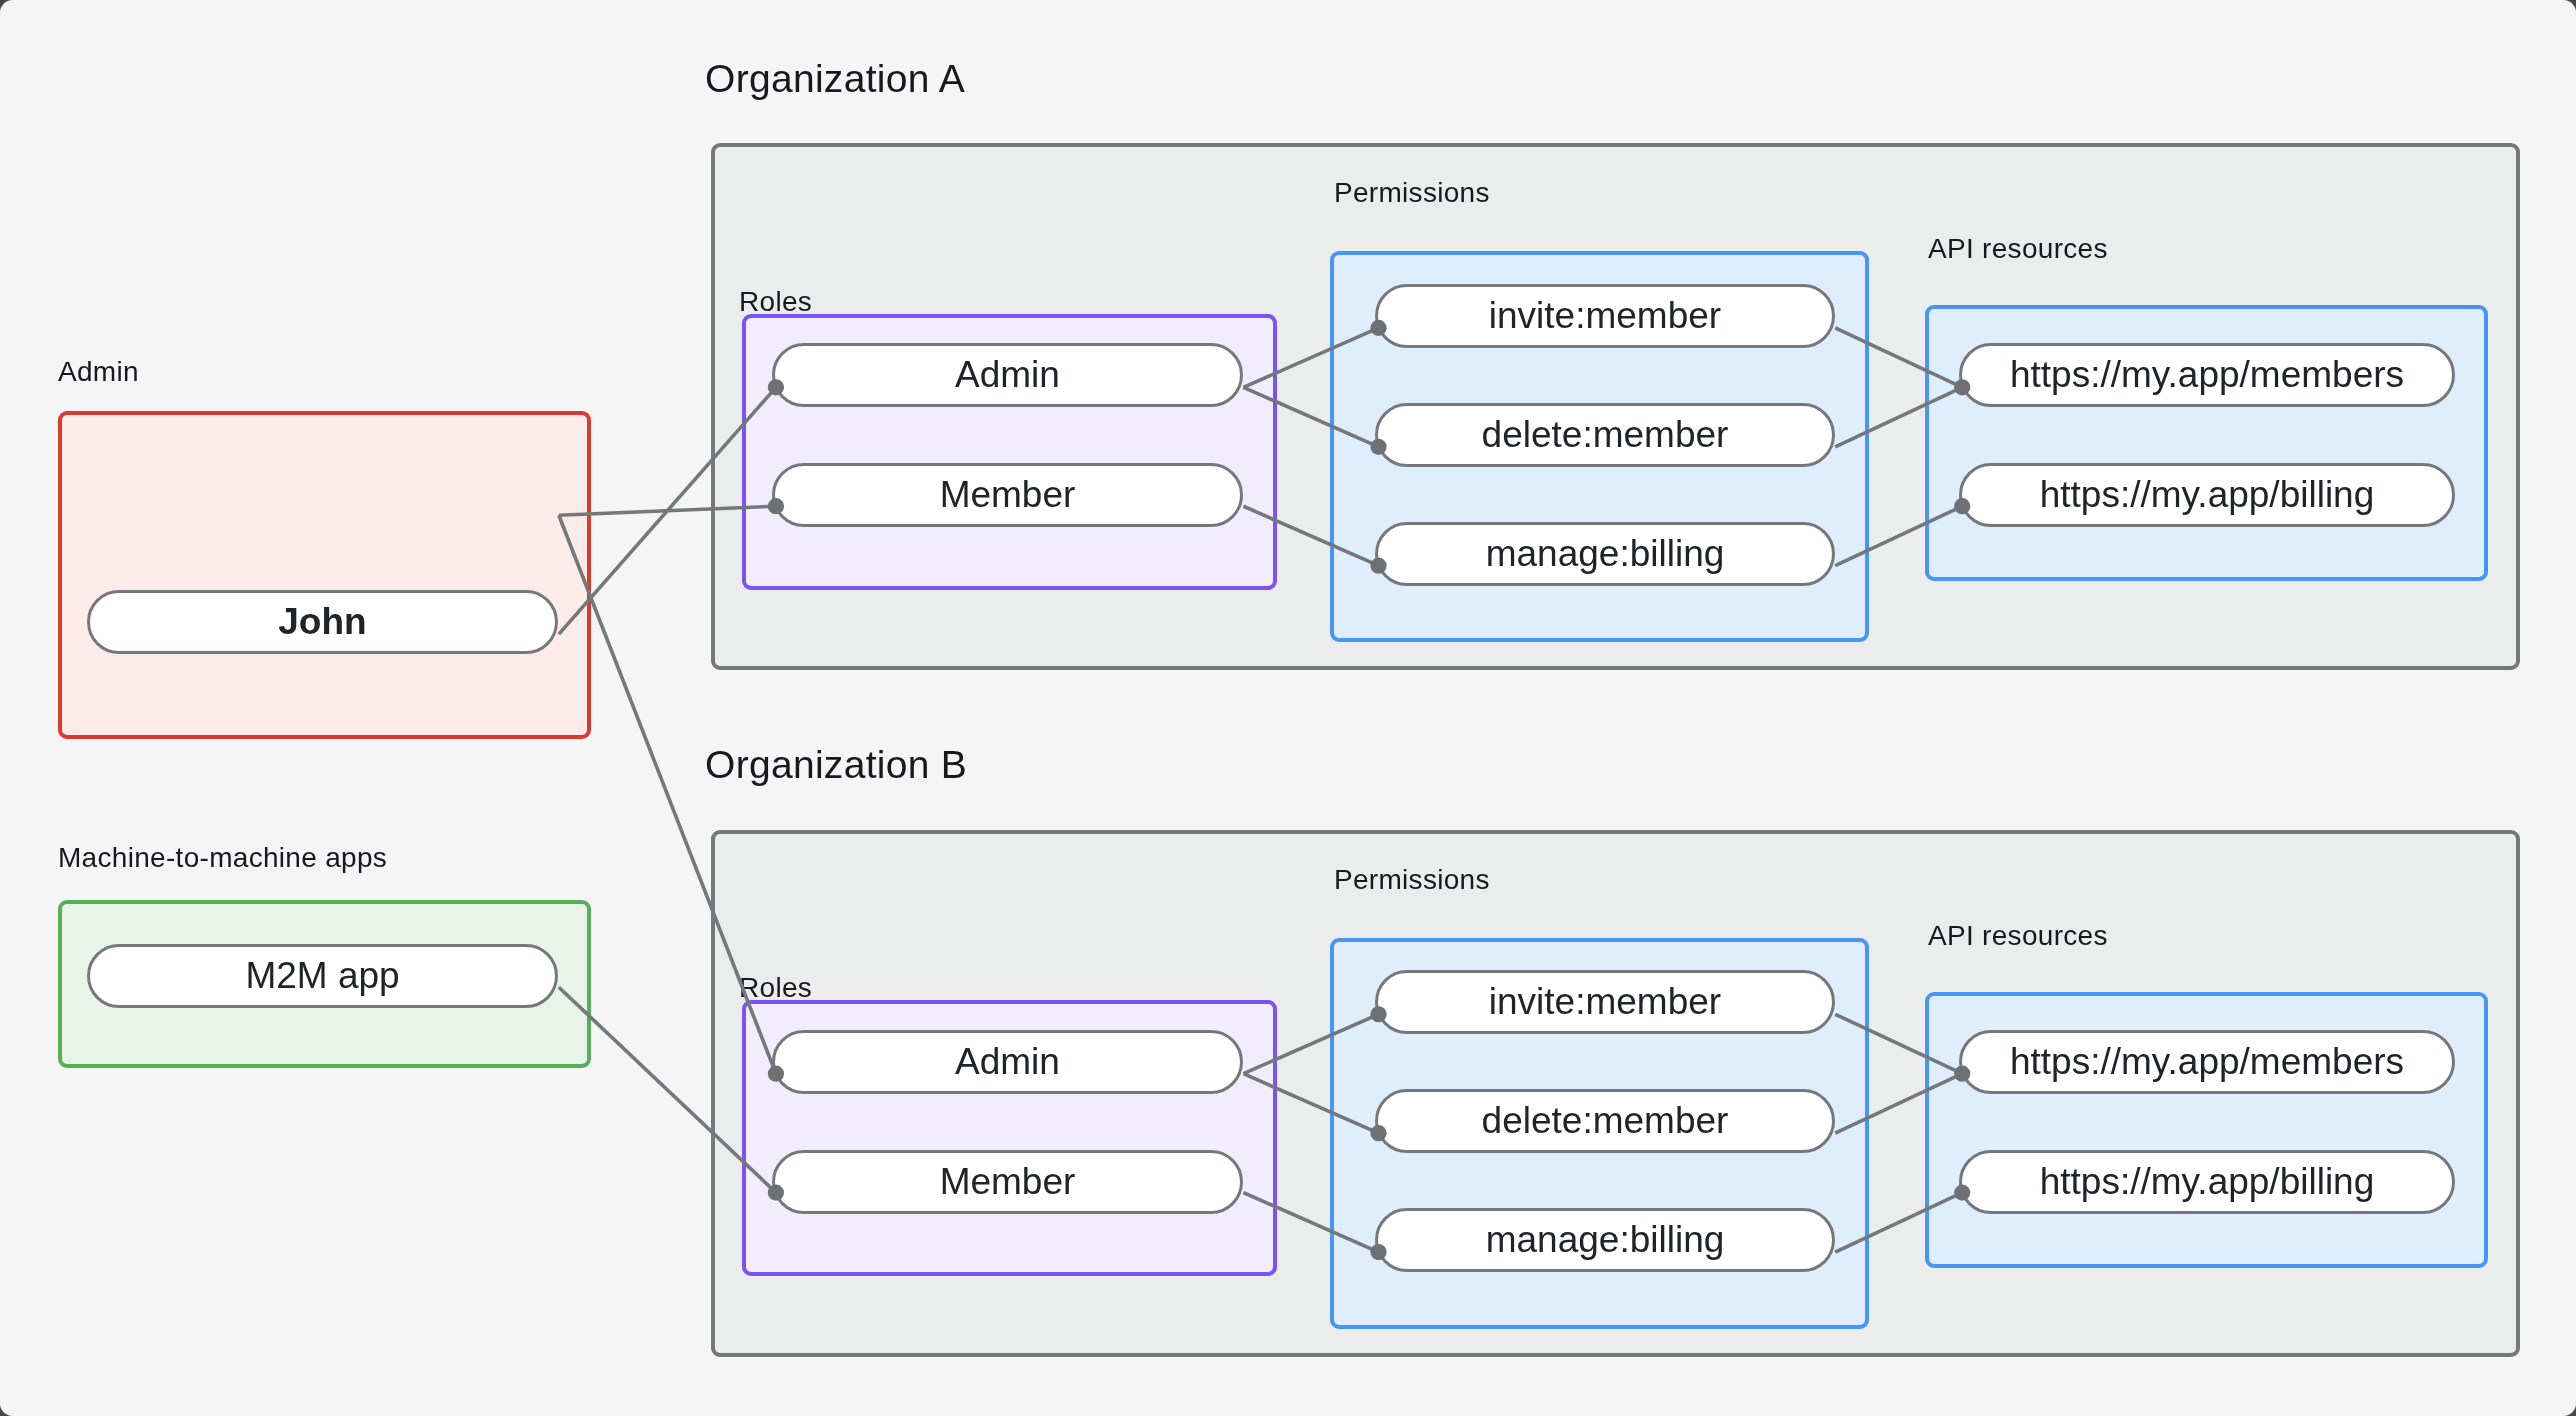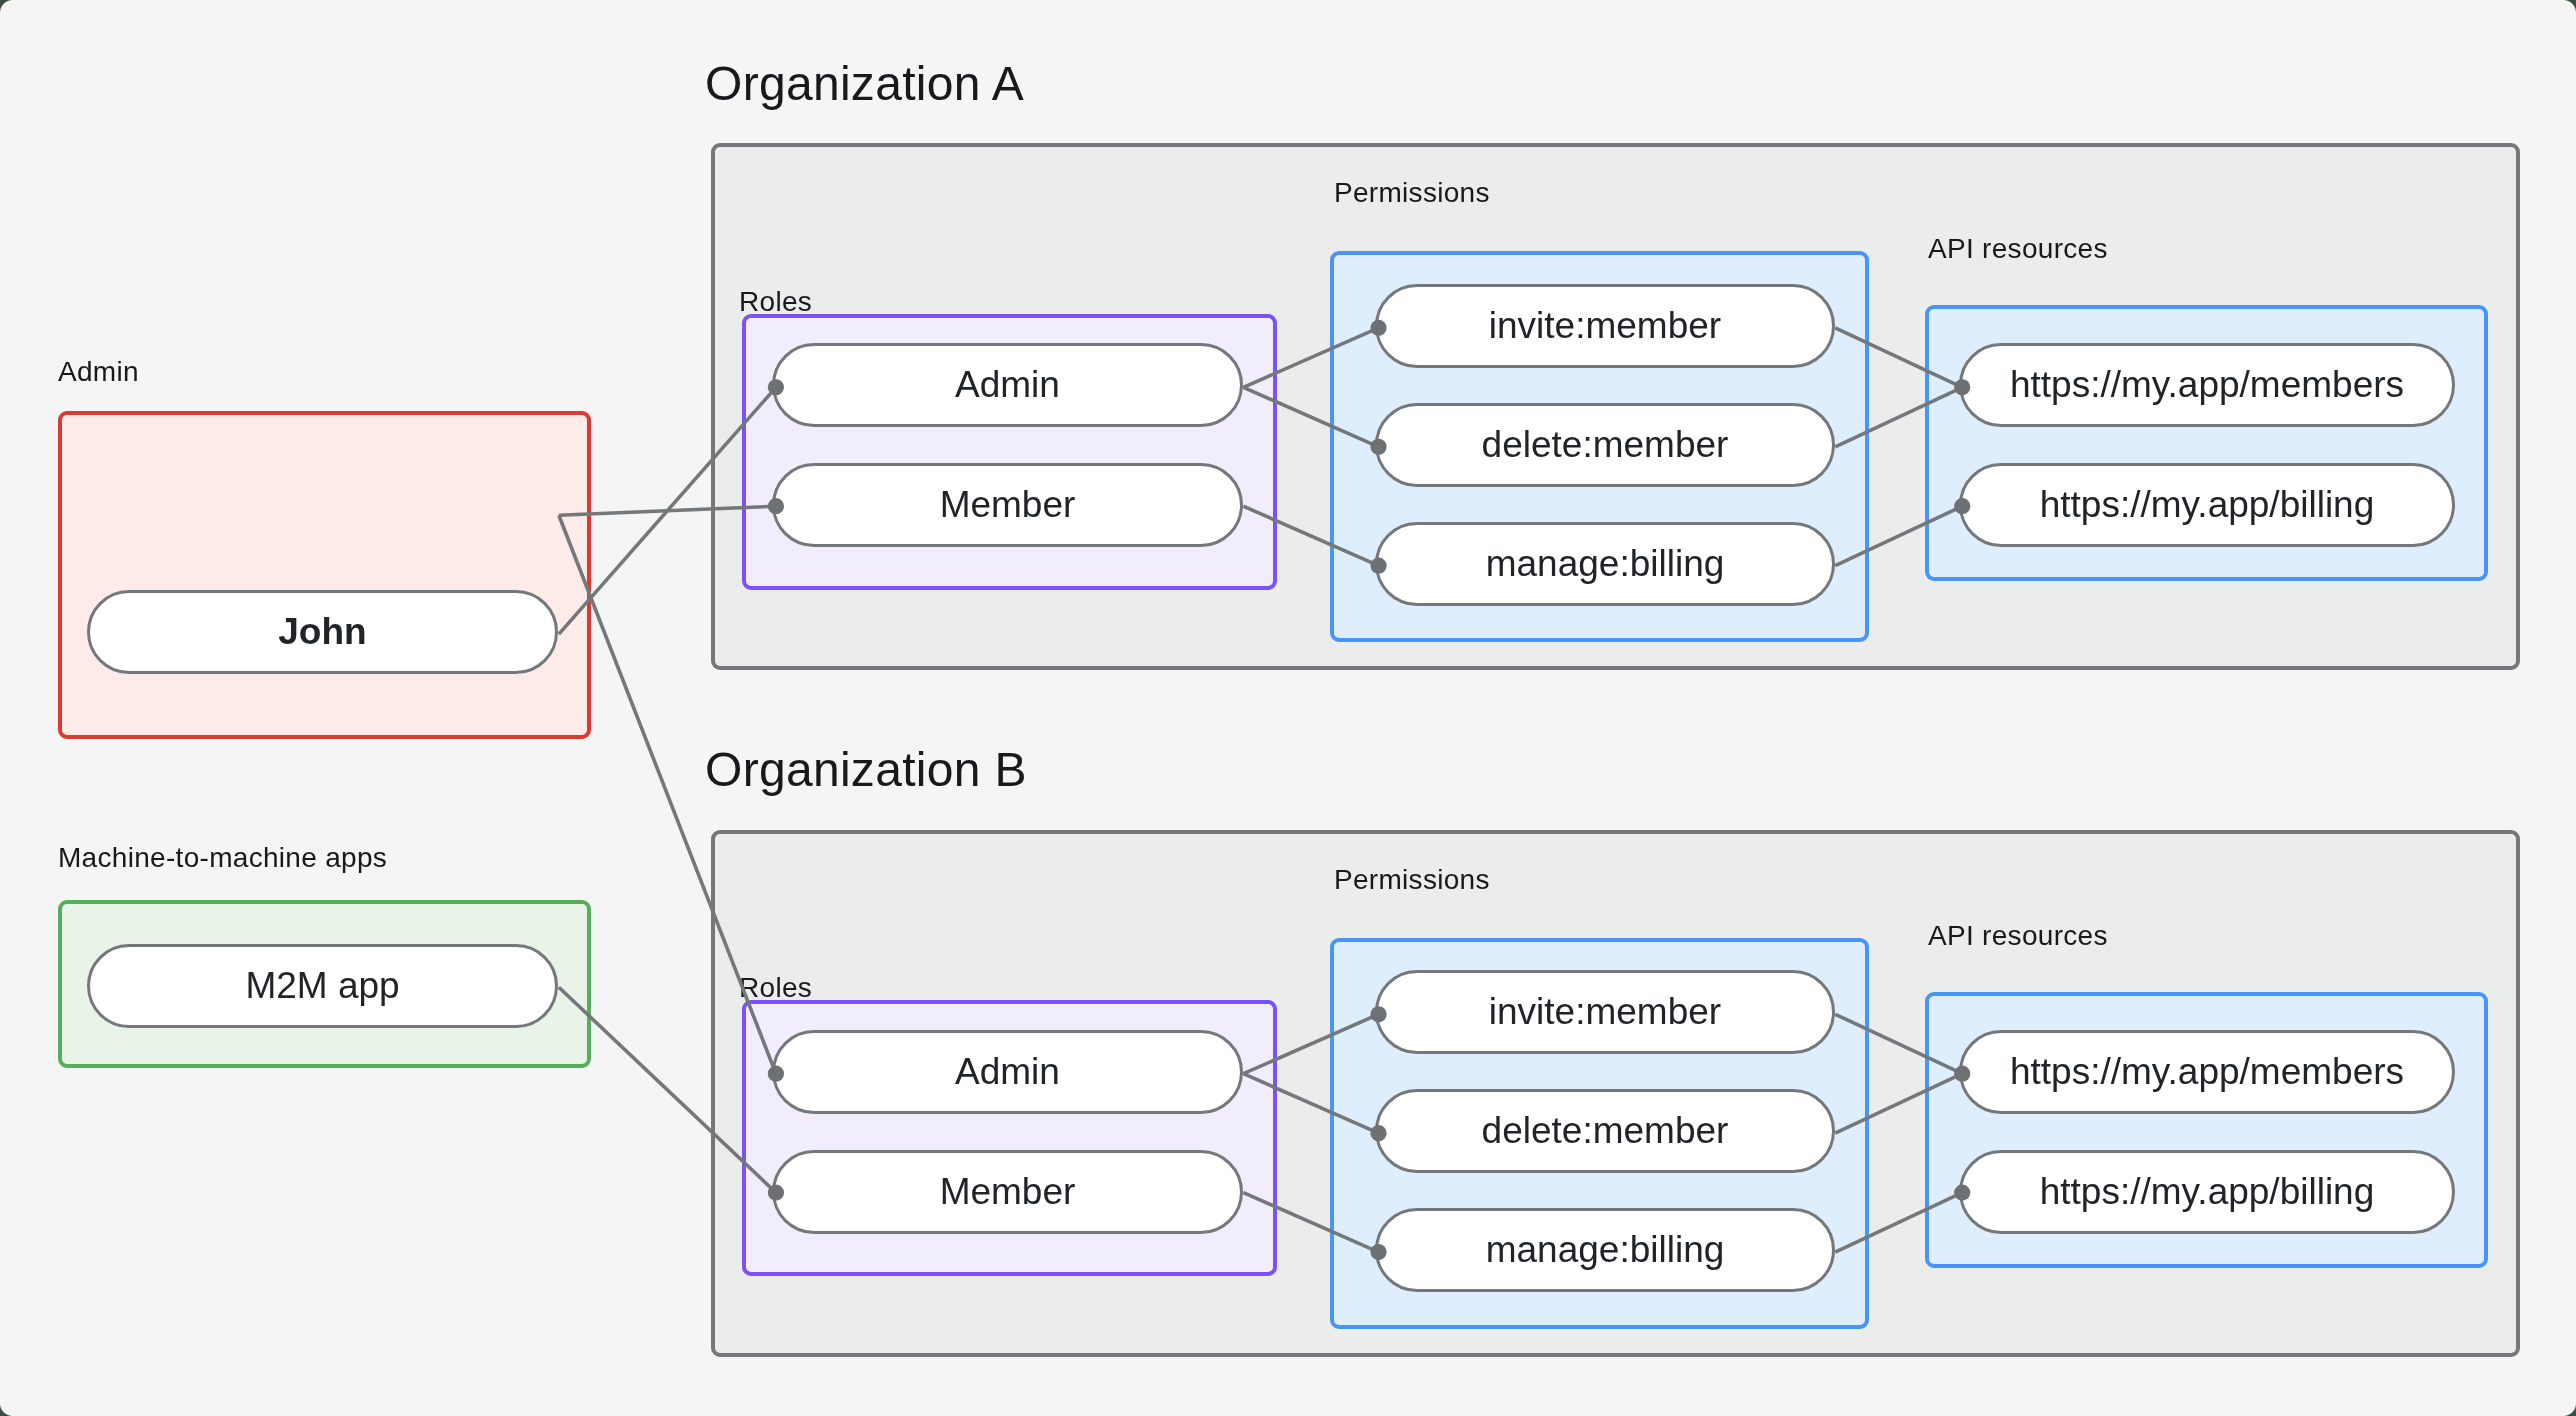--- a/index.html
+++ b/index.html
@@ -5,29 +5,29 @@
   html,body { margin:0; padding:0; background:#3a4f42; }
   .stage {
     position:relative; width:2576px; height:1416px;
     background:#f4f5f4; border-radius:12.6px; overflow:hidden;
     font-family:"Liberation Sans","DejaVu Sans",sans-serif;
   }
   .lbl {
     position:absolute; font-size:28px; font-weight:500; color:#17191c;
     letter-spacing:0.3px; white-space:nowrap; line-height:1.1;
   }
-  .org-name { font-size:48px; }
+  .org-name { font-size:39px; }
   .box { position:absolute; box-sizing:border-box; border-radius:9px; }
   .org-box  { background:#ebedec; border:4.5px solid #75787b; }
   .users-box{ background:#fcebe8; border:4.5px solid #da3b30; }
   .m2m-box  { background:#e9f4e8; border:4.5px solid #57ae5b; }
   .roles-box{ background:#f2edfc; border:4.5px solid #7a52f6; }
   .blue-box { background:#dfeefc; border:4.5px solid #4795f6; }
   .pill {
-    position:absolute; height:84px; box-sizing:border-box;
+    position:absolute; height:64px; box-sizing:border-box;
     background:#ffffff; border:3.6px solid #75787b; border-radius:54px;
     display:flex; align-items:center; justify-content:center;
     font-size:37px; color:#202428; white-space:nowrap;
   }
   .edges { position:absolute; left:0; top:0; pointer-events:none; }
 </style>
 </head>
 <body>
 
 <div class="stage">

